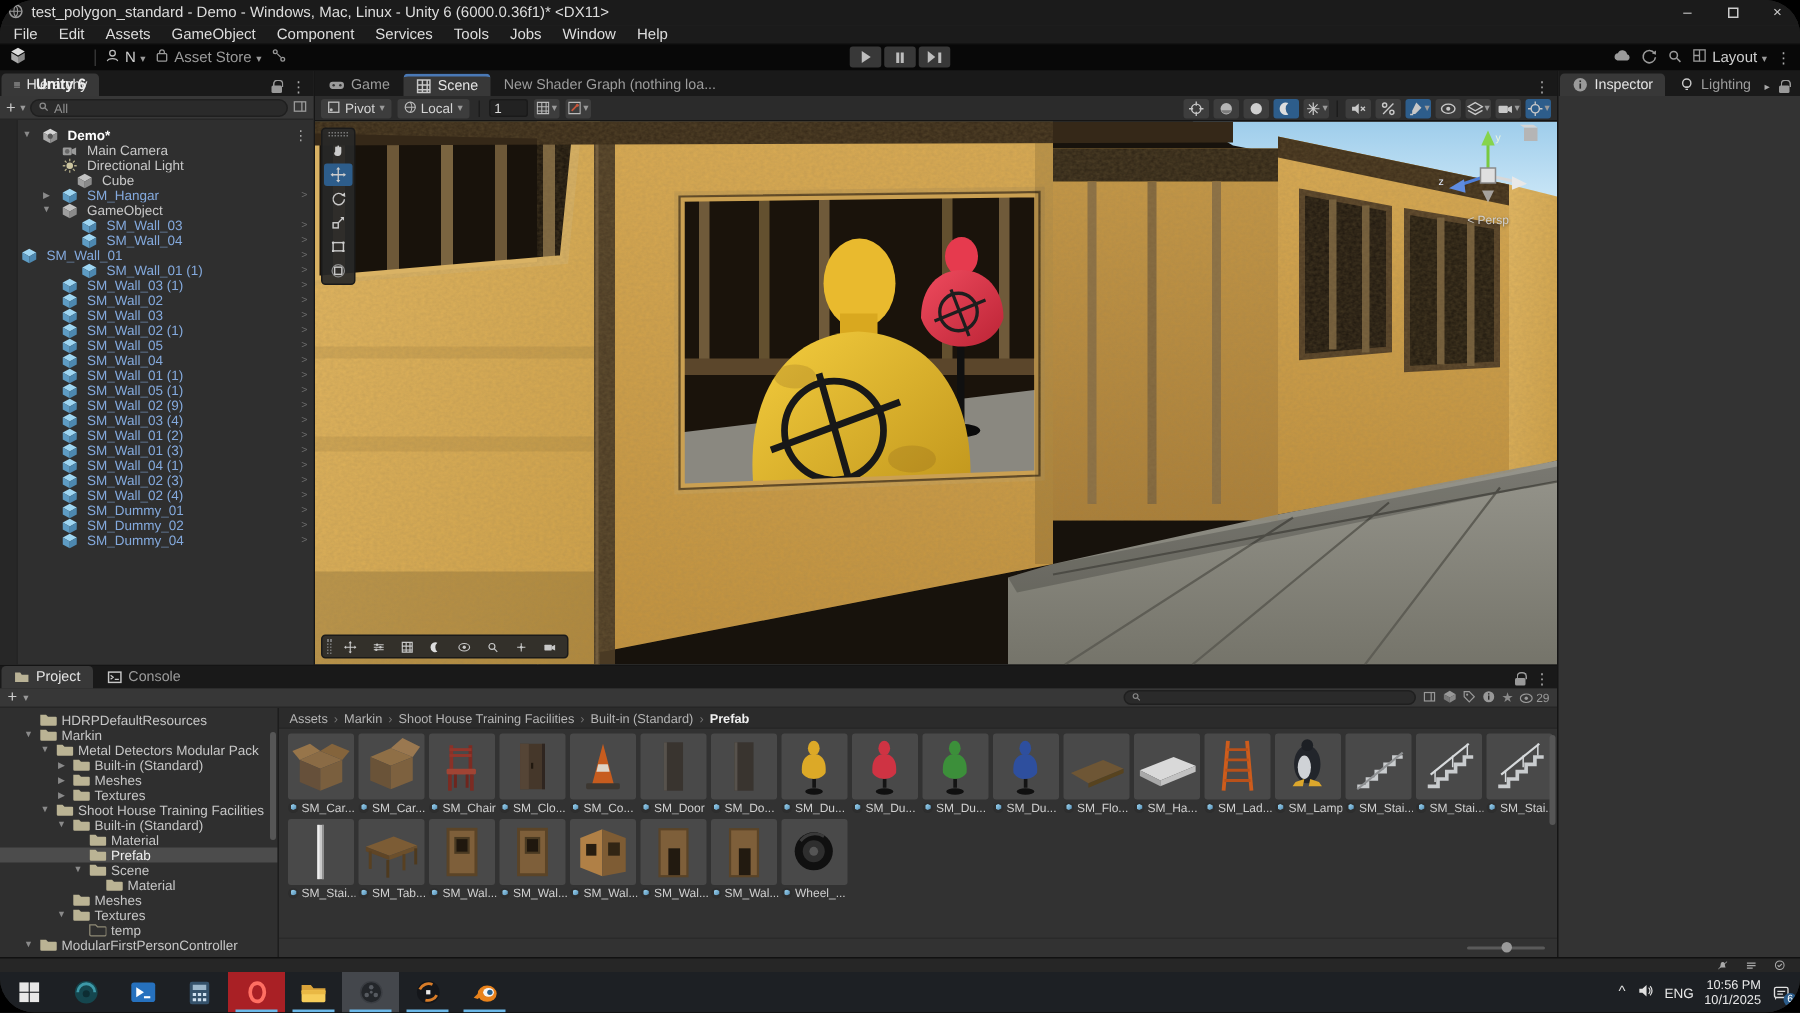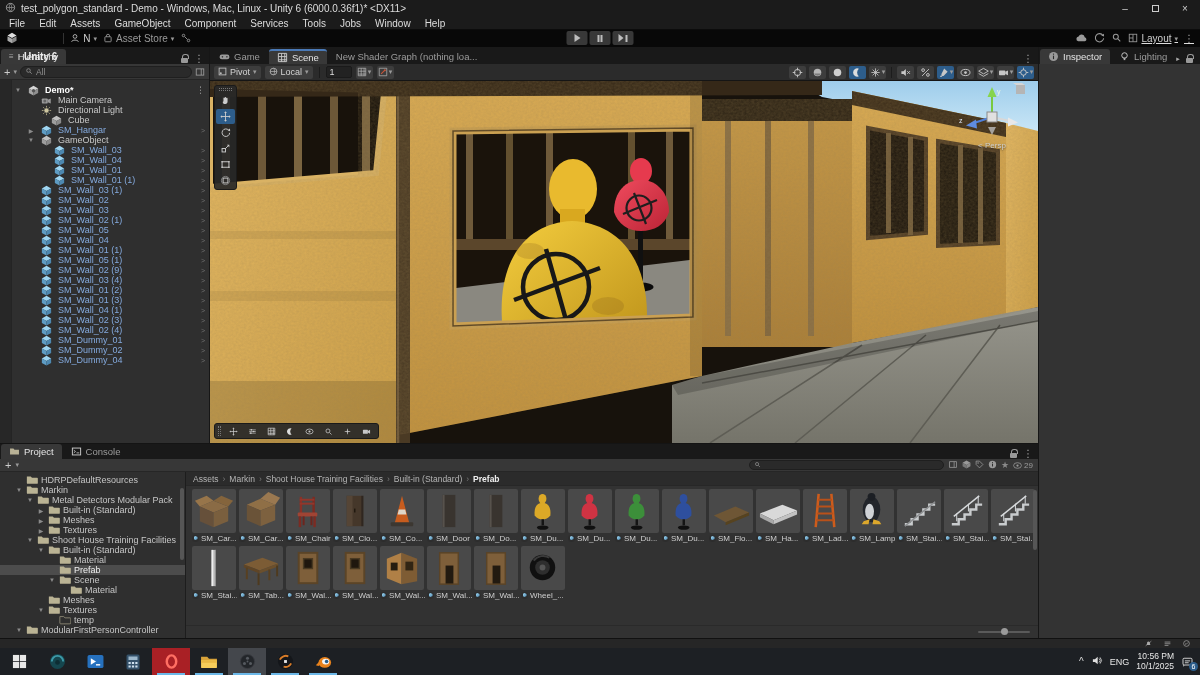--- a/index.html
+++ b/index.html
@@ -1,29 +1,29 @@
 <!DOCTYPE html>
 <html><head>
 <meta charset="utf-8">
 <style>
 html,body{margin:0;padding:0;background:#000;}
 .screen{position:relative;width:1200px;height:675px;overflow:hidden;background:#282828;
- font-family:"Liberation Sans",sans-serif;color:#c8c8c8;-webkit-font-smoothing:antialiased;}
+ font-family:"Liberation Sans",sans-serif;color:#c8c8c8;border-radius:23px;-webkit-font-smoothing:antialiased;}
 .screen *{box-sizing:border-box;}
 
 
 .titlebar{height:17px;background:#1b1b1b;display:flex;align-items:center;gap:5px;padding-left:5px;font-size:10px;color:#ddd;}
 .win-controls{margin-left:auto;display:flex;height:100%;}
 .win-btn{width:30px;display:flex;align-items:center;justify-content:center;font-size:10px;color:#ccc;}
 .maxglyph{width:7px;height:7px;border:1px solid #ccc;display:inline-block;}
 .menubar{height:13px;background:#1b1b1b;display:flex;align-items:center;font-size:10px;color:#ddd;padding-left:2px;border-bottom:1px solid #0c0c0c;}
 .menu-item{padding:0 7px;cursor:default;}
 .unitybar{height:17px;background:#080808;display:flex;align-items:center;font-size:10px;color:#ddd;padding:0 6px;position:relative;}
 .ub-left,.ub-right{display:flex;align-items:center;gap:6px;}
-.ub-right{margin-left:auto;text-decoration:underline;}
+.ub-right{margin-left:auto;}
 .ub-sep{width:1px;height:11px;background:#333;}
 .ub-pill{display:flex;align-items:center;gap:3px;color:#cfcfcf;}
 .playgroup{position:absolute;left:50%;top:1px;transform:translateX(-50%);display:flex;gap:2px;}
 .playbtn{width:21px;height:14px;background:#383838;border-radius:2px;display:flex;align-items:center;justify-content:center;gap:1.5px;}
 .tri{width:0;height:0;border-left:6px solid #bdbdbd;border-top:4px solid transparent;border-bottom:4px solid transparent;}
 .pbar{width:2px;height:7px;background:#bdbdbd;}
 .caret{font-size:7px;color:#9a9a9a;}
 .kebab{color:#aaa;font-size:10px;}
 
 
@@ -335,21 +335,21 @@
                 <span class="hicon">
                   <svg width="11" height="11" viewBox="0 0 13 13">
                     <polygon points="6.5,1 12,4 6.5,7 1,4" fill="#9fd6f2"></polygon>
                     <polygon points="1,4 6.5,7 6.5,12.5 1,9.5" fill="#5e9cc4"></polygon>
                     <polygon points="12,4 6.5,7 6.5,12.5 12,9.5" fill="#4d88b0"></polygon>
                   </svg>
                 </span>
                 <span class="lbl prefab">SM_Wall_04</span>
                 <span class="chev">&gt;</span>
               </div>
-              <div class="hrow" style="padding-left: 40px;">
+              <div class="hrow" style="">
                 <span class="exp"></span>
                 <span class="hicon">
                   <svg width="11" height="11" viewBox="0 0 13 13">
                     <polygon points="6.5,1 12,4 6.5,7 1,4" fill="#9fd6f2"></polygon>
                     <polygon points="1,4 6.5,7 6.5,12.5 1,9.5" fill="#5e9cc4"></polygon>
                     <polygon points="12,4 6.5,7 6.5,12.5 12,9.5" fill="#4d88b0"></polygon>
                   </svg>
                 </span>
                 <span class="lbl prefab">SM_Wall_01</span>
                 <span class="chev">&gt;</span>

